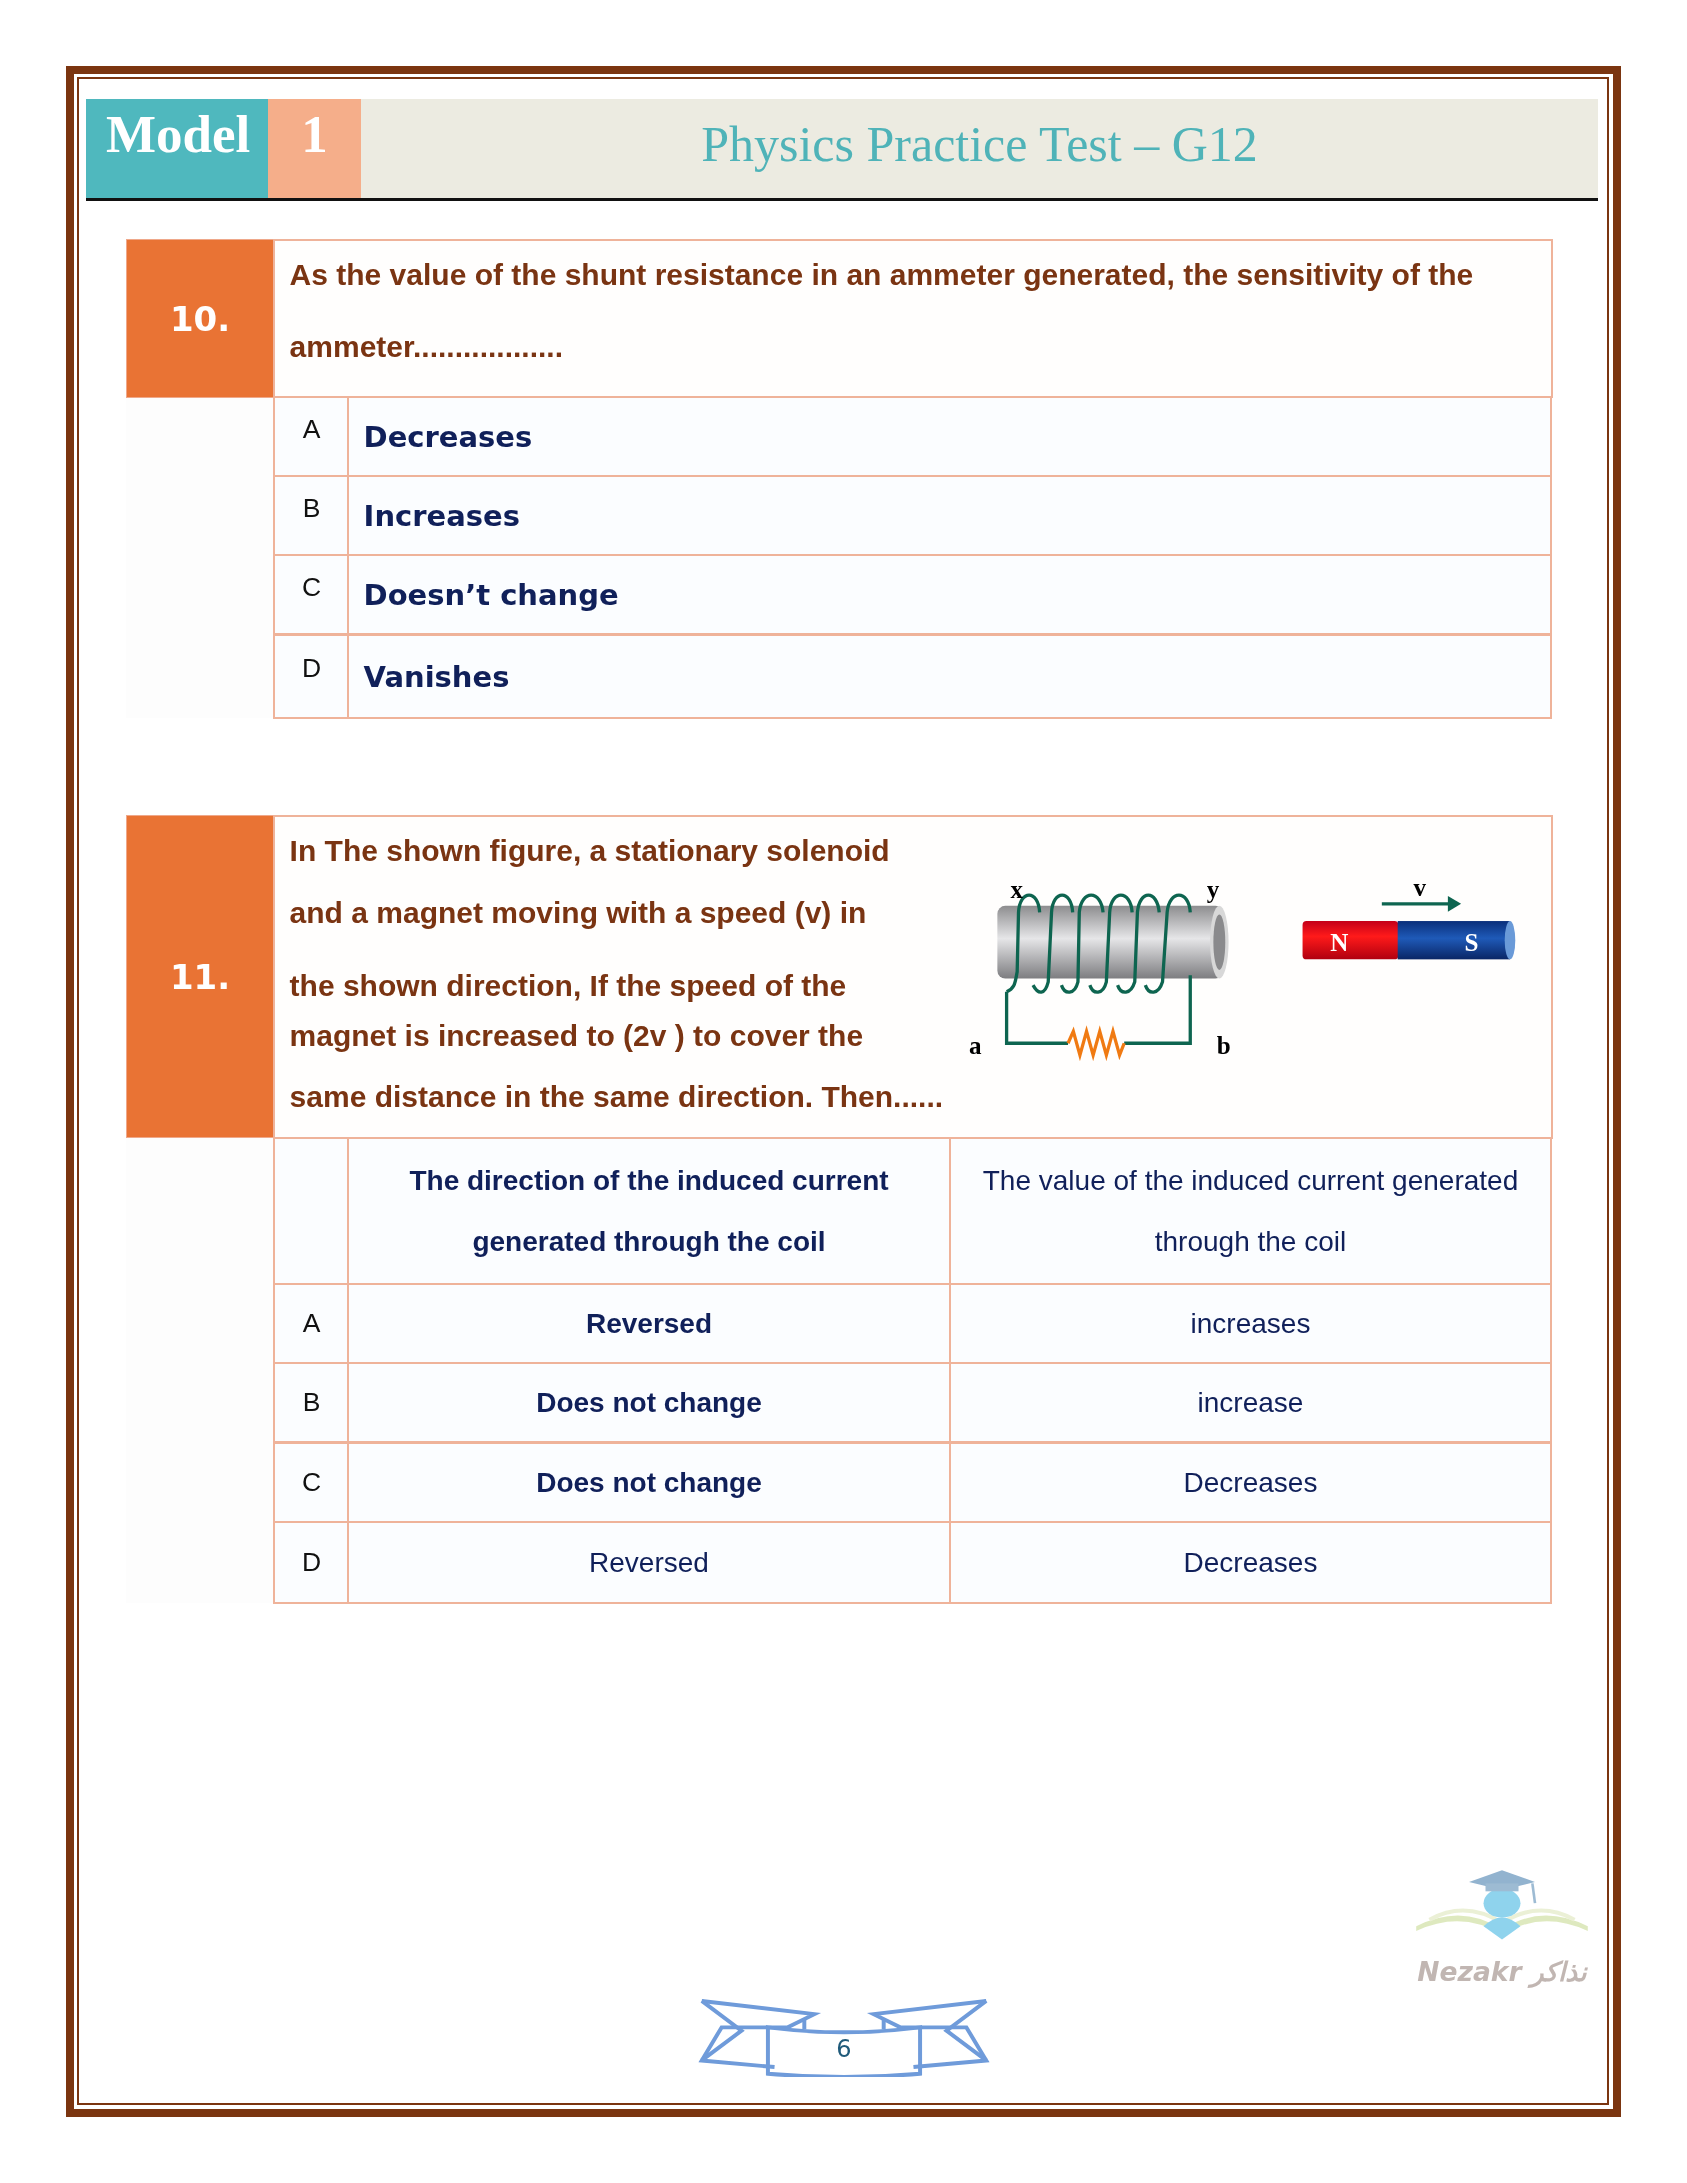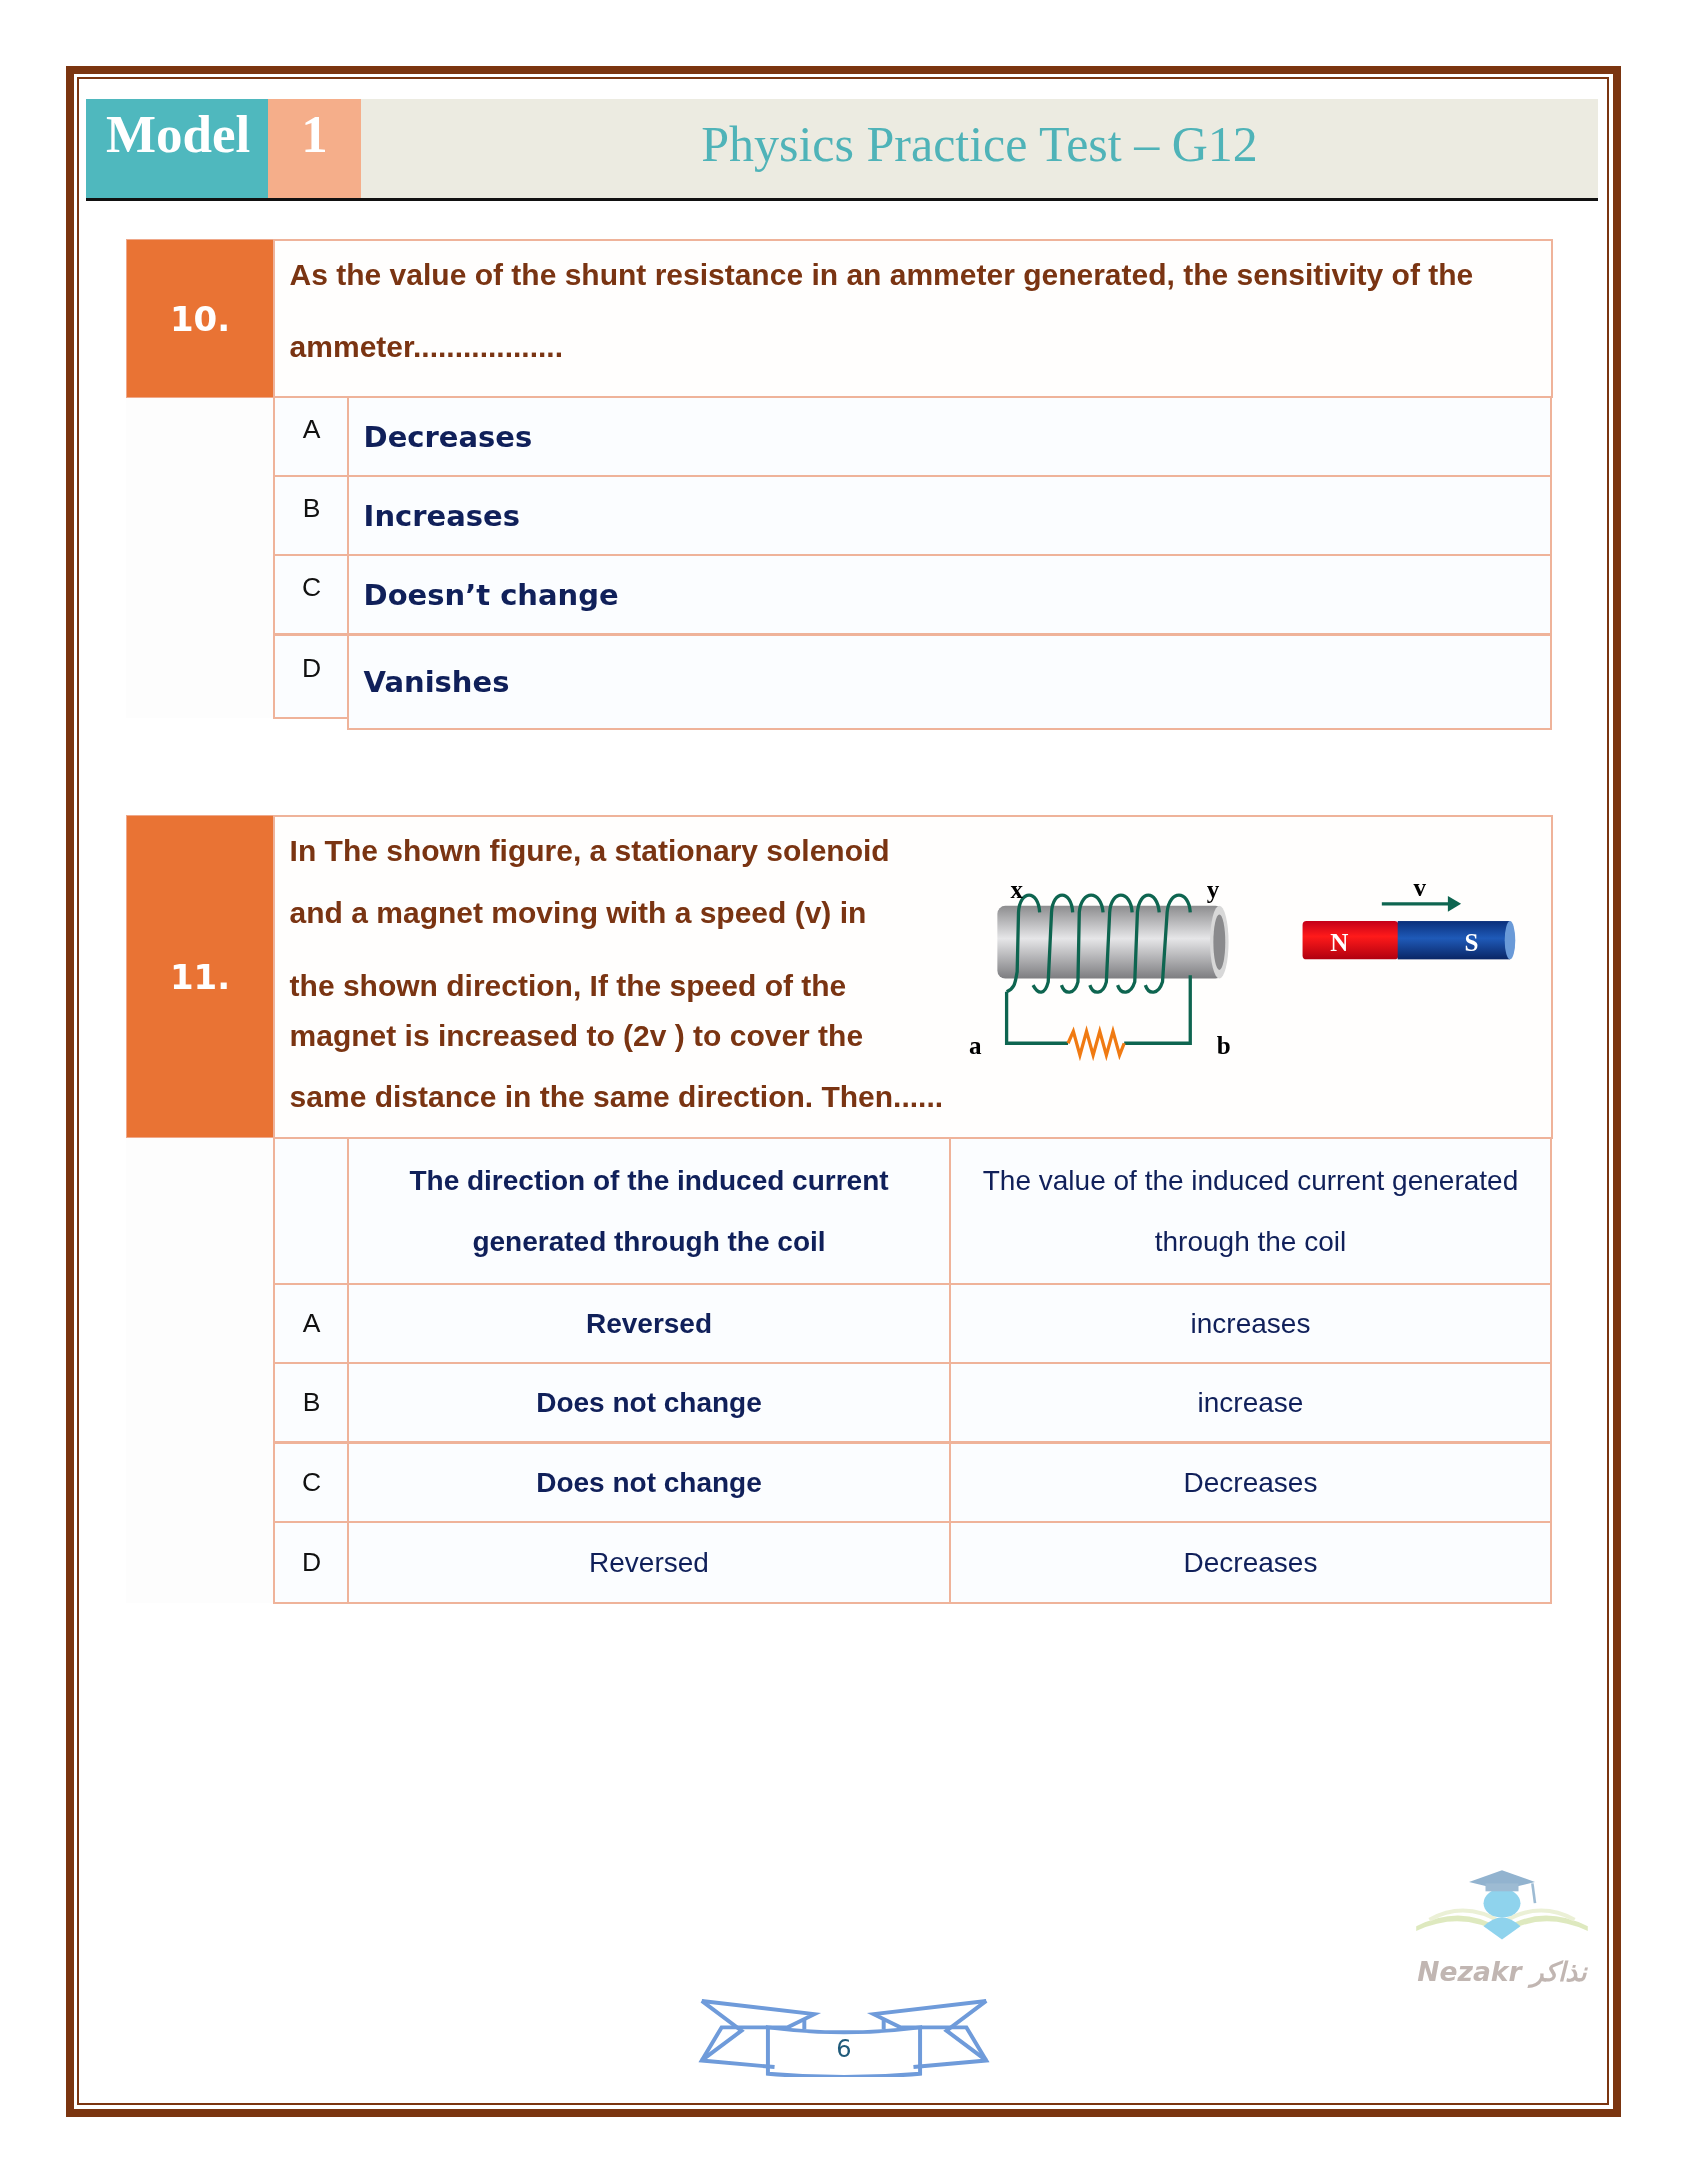--- a/index.html
+++ b/index.html
@@ -59,21 +59,21 @@
 <div class="abs cell letter" style="left:273px;top:396px;width:77px;height:81px;align-items:flex-start;padding-top:16px;">A</div>
 <div class="abs cell opt" style="left:347px;top:396px;width:1205px;height:81px;">Decreases</div>
 
 <div class="abs cell letter" style="left:273px;top:475px;width:77px;height:81px;align-items:flex-start;padding-top:16px;">B</div>
 <div class="abs cell opt" style="left:347px;top:475px;width:1205px;height:81px;">Increases</div>
 
 <div class="abs cell letter" style="left:273px;top:554px;width:77px;height:81px;align-items:flex-start;padding-top:16px;">C</div>
 <div class="abs cell opt" style="left:347px;top:554px;width:1205px;height:81px;">Doesn’t change</div>
 
 <div class="abs cell letter" style="left:273px;top:634px;width:77px;height:85px;align-items:flex-start;padding-top:17px;">D</div>
-<div class="abs cell opt" style="left:347px;top:634px;width:1205px;height:96px;">Vanishes</div>
+<div class="abs cell opt" style="left:347px;top:634px;width:1205px;height:85px;">Vanishes</div>
 
 <div class="abs qnum" style="left:126px;top:815px;width:148px;height:323px;">11.</div>
 <div class="abs qtext" style="left:273px;top:815px;width:1280px;height:324px;">
   <div style="position:absolute;left:14.6px;top:17px;white-space:nowrap;">In The shown figure, a stationary solenoid</div>
   <div style="position:absolute;left:14.6px;top:79px;white-space:nowrap;">and a magnet moving with a speed (v) in</div>
   <div style="position:absolute;left:14.6px;top:152px;white-space:nowrap;">the shown direction, If the speed of the</div>
   <div style="position:absolute;left:14.6px;top:202px;white-space:nowrap;">magnet is increased to (2v ) to cover the</div>
   <div style="position:absolute;left:14.6px;top:263px;white-space:nowrap;">same distance in the same direction. Then......</div>
 </div>
 

